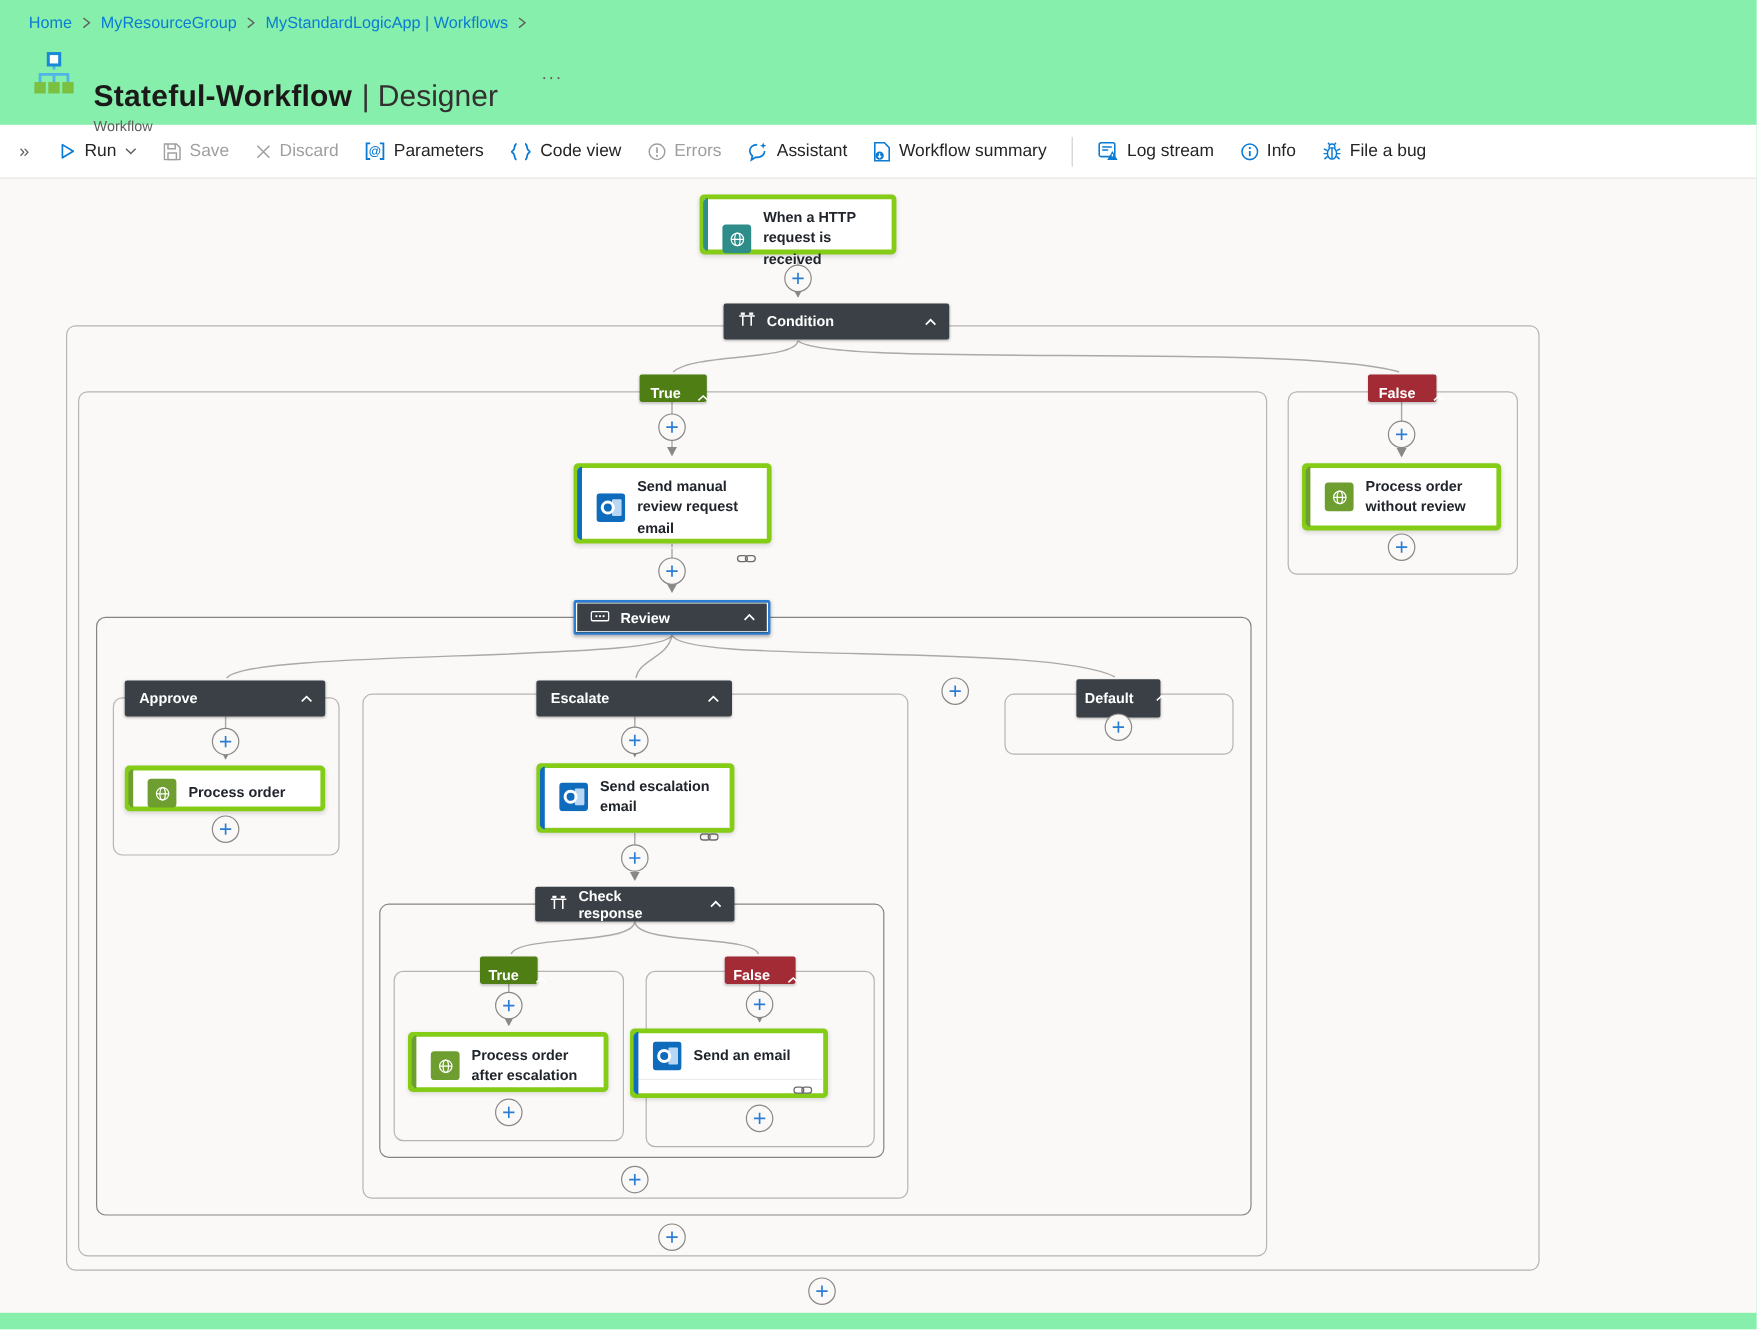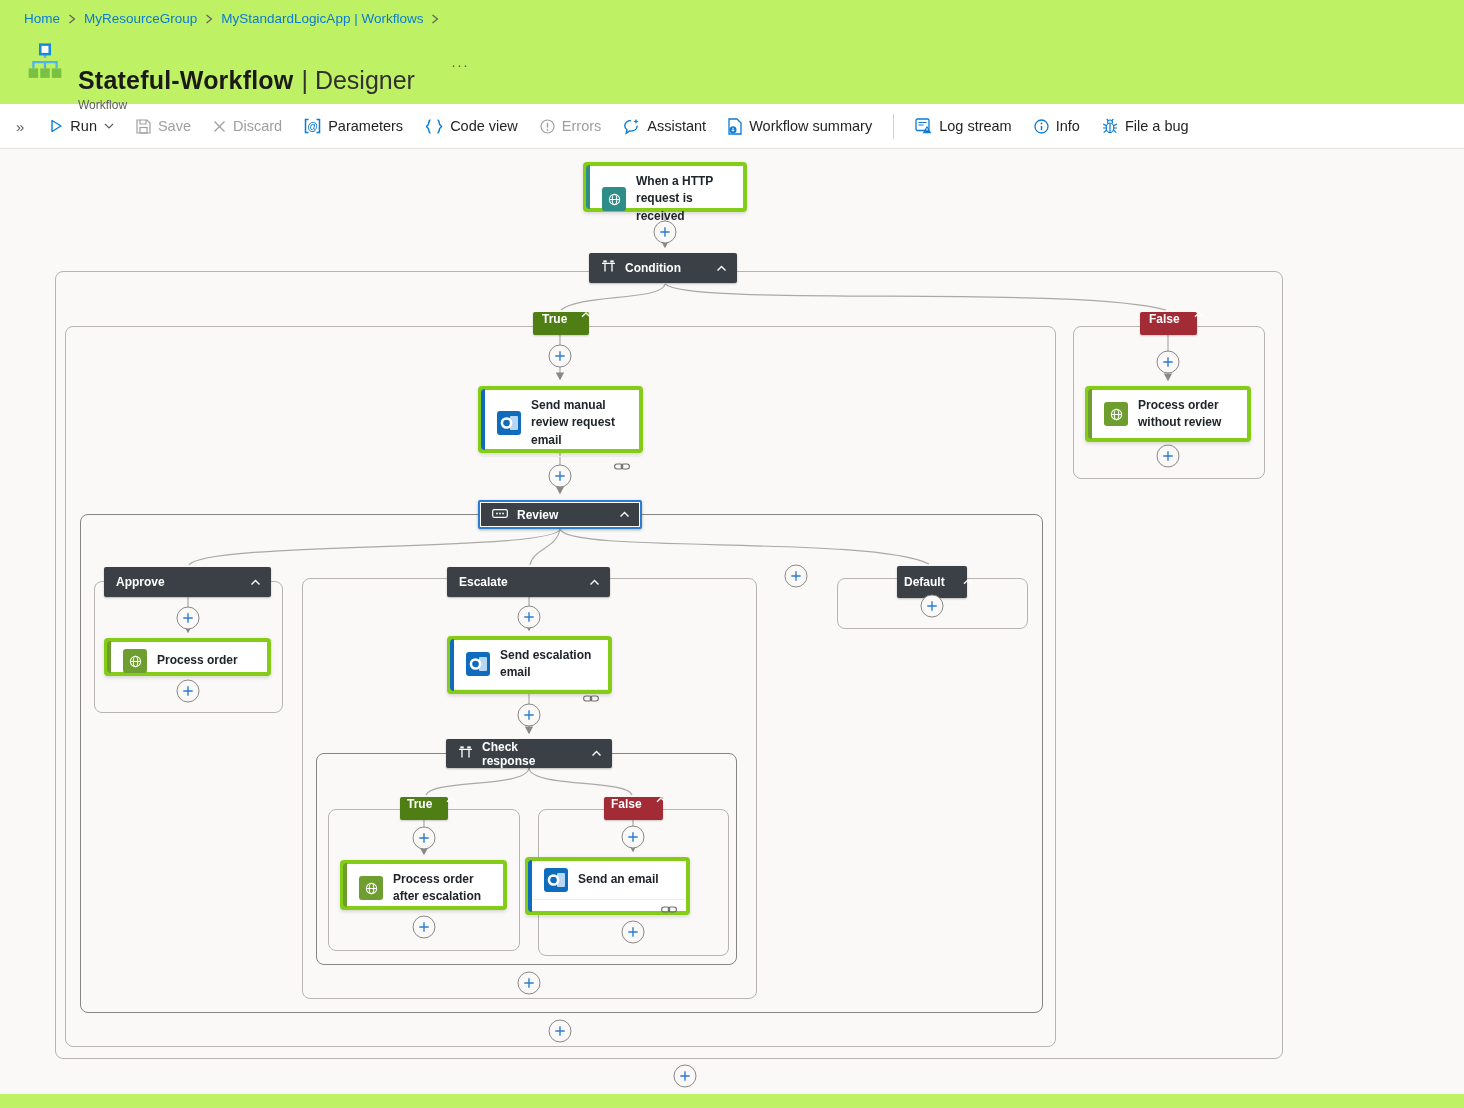--- a/index.html
+++ b/index.html
@@ -1,17 +1,17 @@
 <!DOCTYPE html>
 <html><head>
 <meta charset="utf-8">
 <style>
   * { box-sizing: border-box; }
   html,body { margin:0; padding:0; background:#fff; font-family:"Liberation Sans", sans-serif; color:#201f1e; }
-  .page { width:1464px; height:1108px; overflow:hidden; background:#bef264; }
+  .page { width:1464px; height:1108px; overflow:hidden; background:#86efac; }
 
   
   .breadcrumb { display:flex; align-items:center; gap:8px; padding:9px 0 2px 24px; font-size:13.5px; height:30px; }
   .crumb { color:#0b7bd4; cursor:pointer; }
   .crumb-sep { display:flex; align-items:center; }
 
   
   .titlebar { display:flex; align-items:flex-start; padding:4px 0 0 26px; height:74px; }
   .app-icon { margin-top:8px; }
   .title-col { margin-left:14px; }
@@ -35,21 +35,21 @@
   .scope { position:absolute; border:1px solid #b7b4b1; border-radius:8px; z-index:1; background:transparent; }
   .scope.dark { border-color:#87857f; }
 
   .node-dark { position:absolute; z-index:3; background:#3a4046; color:#fff; display:flex; align-items:center; gap:9px;
                padding:0 10px 0 12px; font-size:12px; font-weight:700; border-radius:2px; height:30px; cursor:pointer;
                box-shadow:0 1px 2px rgba(0,0,0,.25); }
   .node-dark.selected { border:2px solid #2b7cd3; box-shadow:0 0 0 1px #fff inset, 0 1px 3px rgba(0,0,0,.3); }
   .node-dark .grow, .badge .grow { flex:1 1 auto; }
   .chev { display:flex; align-items:center; }
 
-  .badge { position:absolute; z-index:3; color:#fff; font-size:12px; font-weight:700; display:flex; align-items:flex-start; gap:7px;
+  .badge { position:absolute; z-index:3; color:#fff; font-size:12px; font-weight:700; display:flex; align-items:flex-end; gap:7px;
            padding:0 8px 0 9px; height:23px; border-radius:2px; cursor:pointer; box-shadow:0 1px 2px rgba(0,0,0,.2); }
   .badge.green { background:#4f7e15; }
   .badge.red { background:#a22b35; }
 
   .card { position:absolute; z-index:3; background:#fff; border:4px solid #84cc16; border-radius:4px;
           box-shadow:0 1.6px 3.6px rgba(0,0,0,.13); display:flex; flex-direction:column; cursor:pointer; }
   .card::before { content:""; position:absolute; left:-1px; top:-1px; bottom:-1px; width:4px; border-radius:4px 0 0 4px; background:var(--accent); }
   .card-main { display:flex; align-items:center; gap:10px; padding:7px 8px 7px 15px; flex:1 1 auto; }
   .icon24 { width:24px; height:24px; border-radius:3px; flex:none; display:flex; align-items:center; justify-content:center; }
   .card-label { font-size:12px; font-weight:700; color:#20242b; line-height:1.45; }
@@ -274,21 +274,21 @@
           <svg width="15" height="15" viewBox="0 0 16 16" fill="none" stroke="#fff" stroke-width="1.1">
               <circle cx="8" cy="8" r="5.5"></circle>
               <ellipse cx="8" cy="8" rx="2.4" ry="5.5"></ellipse>
               <path d="M2.5 8 H13.5"></path>
             </svg>
         </span>
         <span class="card-label">When a HTTP request is received</span>
       </div>
     </div>
 
-    <div class="node-dark" style="left:589px;top:104px;width:148px">
+    <div class="node-dark" style="left:603px;top:104px;width:188px">
       <span><svg width="15" height="13" viewBox="0 0 15 13">
             <path d="M1 3.4 H14 M4 3.4 V11.5 M11 3.4 V11.5" stroke="#fff" stroke-width="1.3" fill="none"></path>
             <rect x="2.3" y="0.4" width="3.4" height="2" fill="#fff"></rect>
             <rect x="9.3" y="0.4" width="3.4" height="2" fill="#fff"></rect>
           </svg></span>
       <span>Condition</span>
       <span class="grow"></span>
       <span class="chev">
           <svg width="11" height="7">
             <path d="M1.5 5.5 L5.5 1.5 L9.5 5.5" stroke="#fff" stroke-width="1.4" fill="none"></path>

